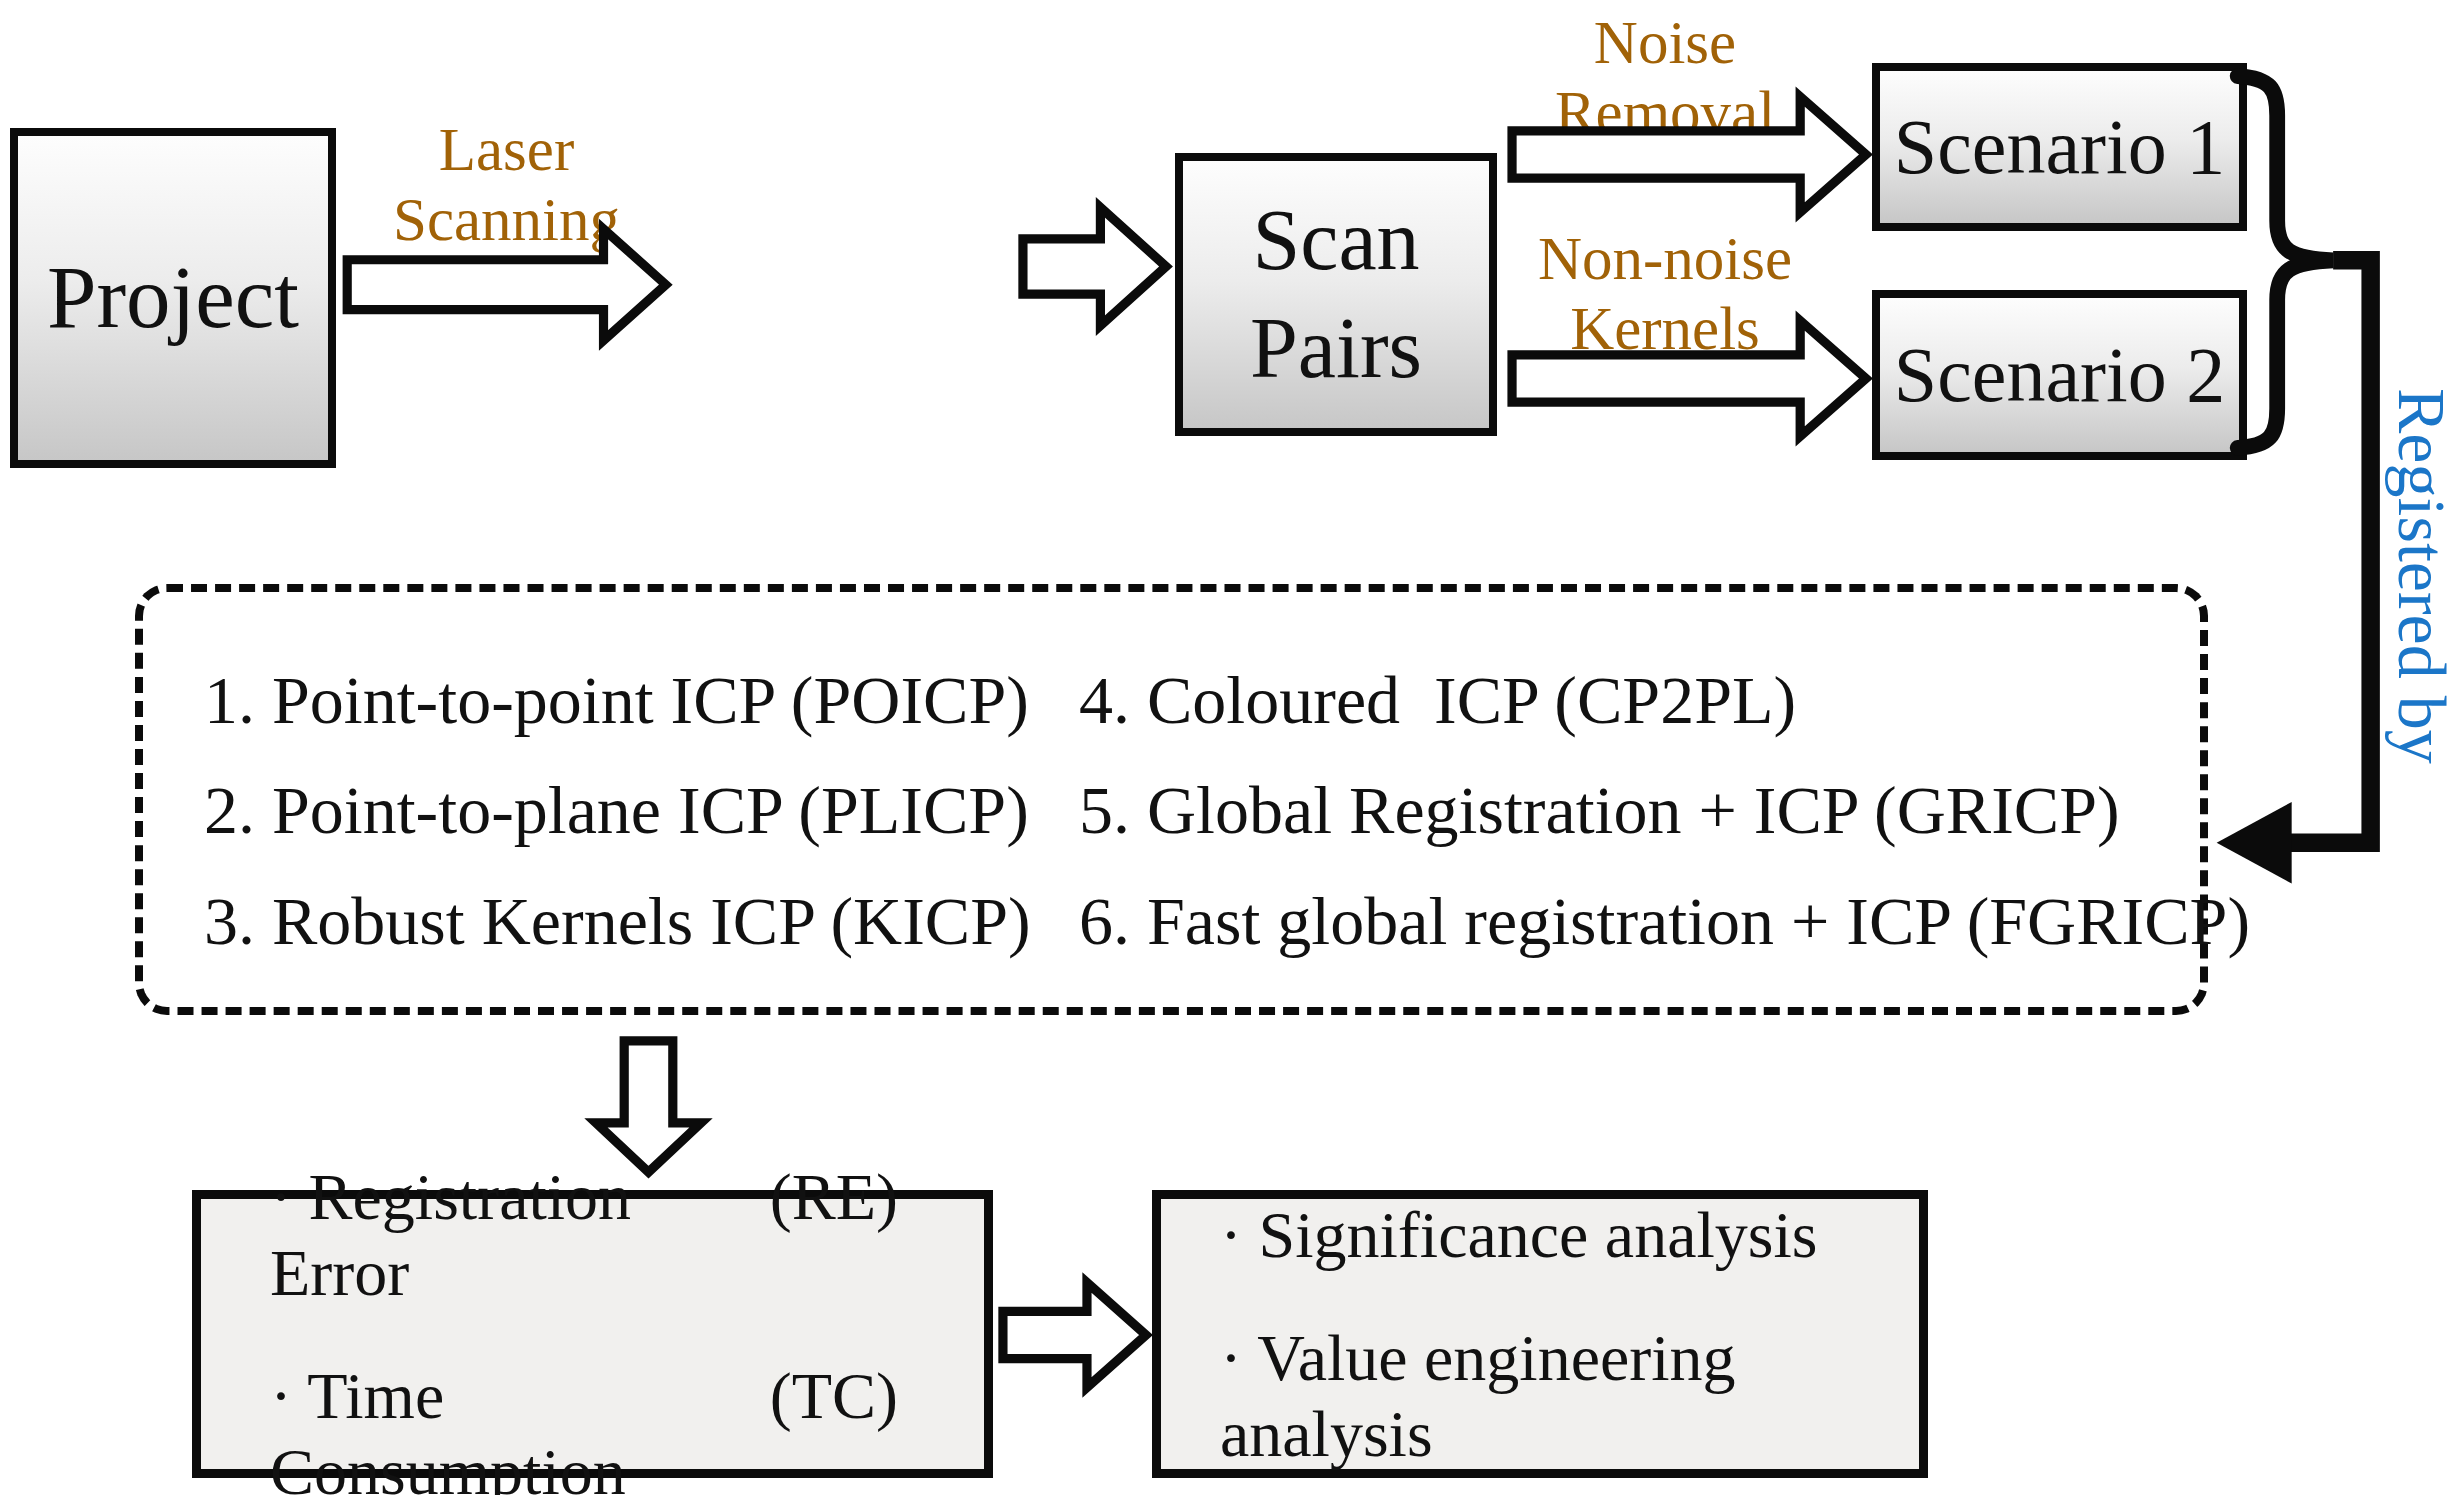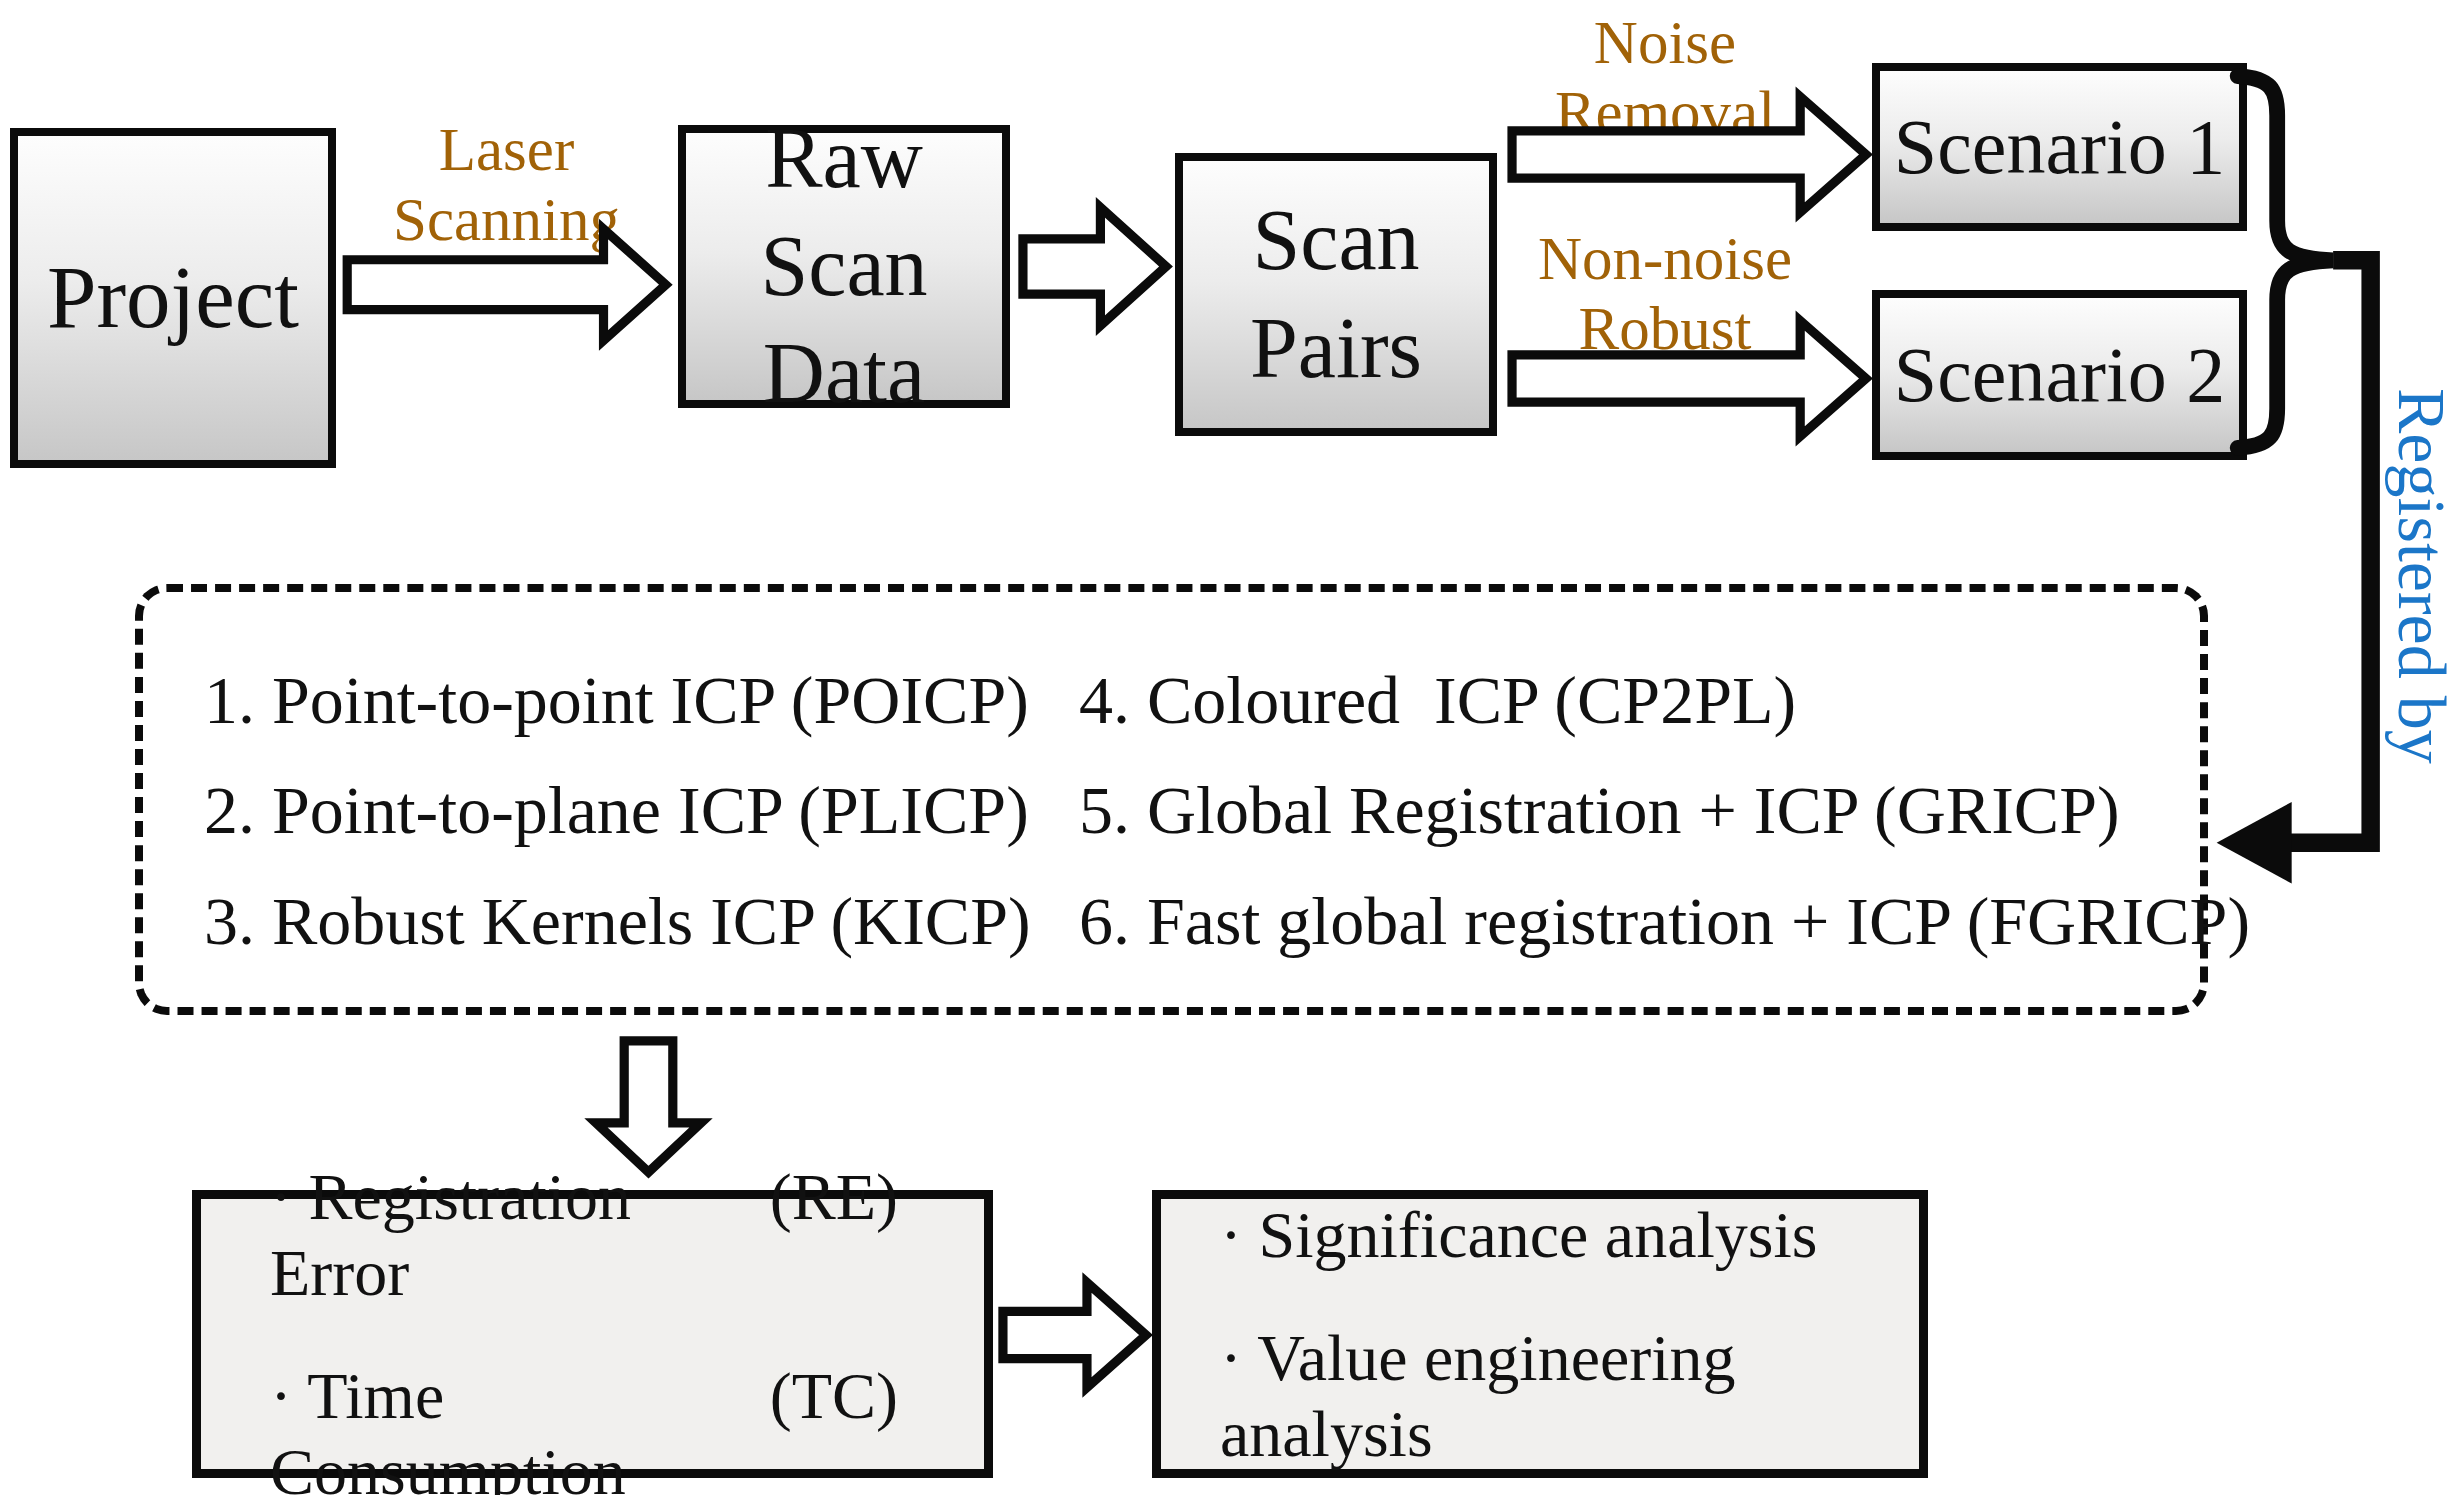--- a/index.html
+++ b/index.html
@@ -66,45 +66,41 @@
 </style>
 </head>
 <body>
 
 <div id="canvas">
 
   <div class="gbox" style="left:10px;top:128px;width:326px;height:340px;font-size:89px;">
     <span>Project</span>
   </div>
 
-  <div class="gbox" style="left:678px;top:125px;width:332px;height:283px;font-size:86px;">
-    <span>Raw Scan
-Data</span>
-  </div>
 
   <div class="gbox" style="left:1175px;top:125px;width:322px;height:283px;font-size:86px;margin-top:28px;">
     <span>Scan Pairs</span>
   </div>
 
   <div class="gbox" style="left:1872px;top:63px;width:375px;height:168px;font-size:78px;">
     <span>Scenario 1</span>
   </div>
 
   <div class="gbox" style="left:1872px;top:290px;width:375px;height:170px;font-size:78px;">
     <span>Scenario 2</span>
   </div>
 
   <div class="bluelabel" style="left:342px;top:115px;width:329px;font-size:61px;">Laser
 Scanning</div>
 
   <div class="bluelabel" style="left:1507px;top:8px;width:316px;">Noise
 Removal</div>
 
   <div class="bluelabel" style="left:1507px;top:224px;width:316px;">Non-noise
-Robust</div>
+Kernels</div>
 
   <div class="vlabel" style="left:2377px;top:299px;height:553px;width:82px;">Registered by</div>
 
   <svg style="left:342px;top:227px;" width="329" height="118" viewBox="0 0 500 180">
     <polygon class="blockarrow" points="7,50 398,50 398,3 493,88 398,173 398,126 7,126"></polygon>
   </svg>
 
   <svg style="left:1019px;top:204px;" width="151" height="125" viewBox="0 0 230 190">
     <polygon class="blockarrow" points="6,53 124,53 124,5 224,95 124,185 124,137 6,137"></polygon>
   </svg>

